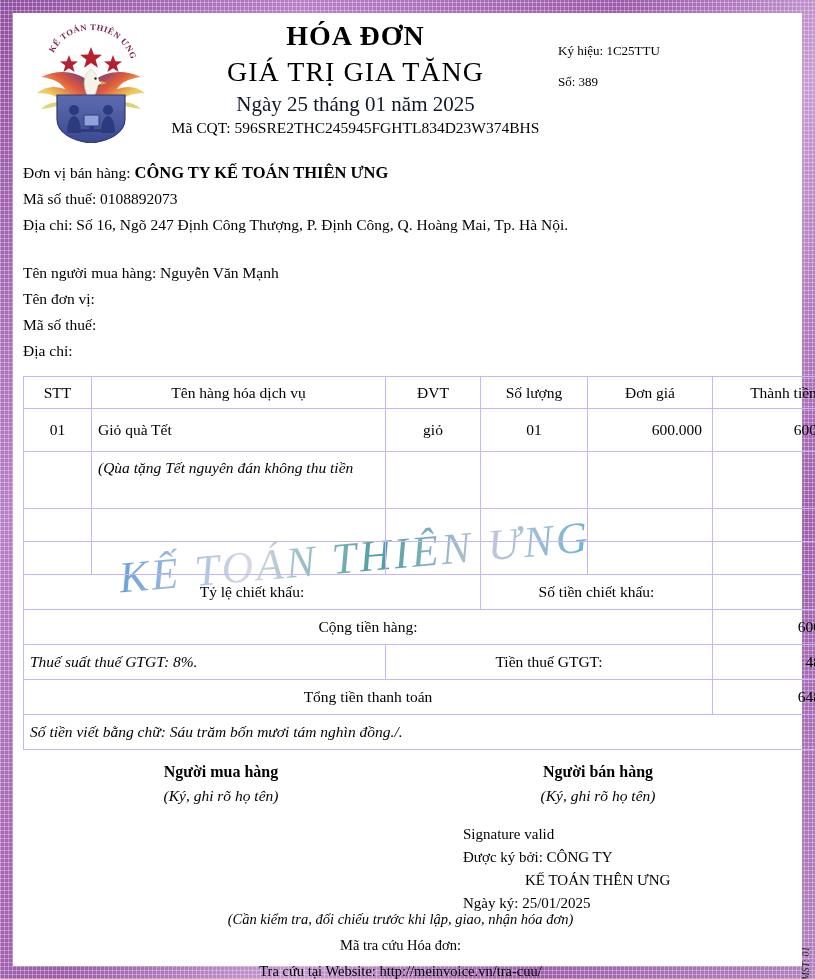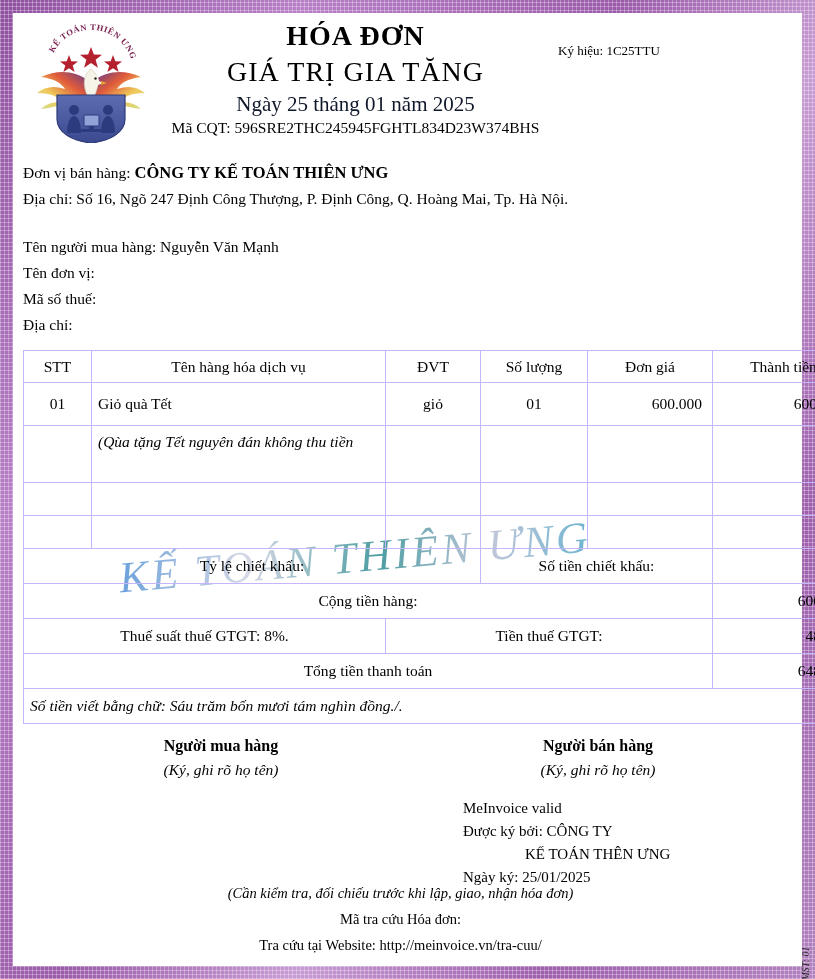--- a/index.html
+++ b/index.html
@@ -167,21 +167,21 @@
   .row-note .note-txt {
     font-style: italic;
     line-height: 25px;
   }
   .row-blank td { height: 26px; }
 
   .row-disc td { height: 28px; text-align: center; }
   .row-tot td  { height: 28px; }
   .tot-label { text-align: center; }
   .tot-value { text-align: right; padding-right: 10px; }
-  .vat-left { text-align: center; padding-left: 6px; }
+  .vat-left { text-align: left; padding-left: 6px; font-style: italic; }
   .row-words td {
     height: 28px;
     text-align: left;
     font-style: italic;
     padding-left: 6px;
   }
 
   
   .watermark {
     position: absolute;
@@ -316,25 +316,27 @@
 
           <div class="head-center">
             <div class="title-1">HÓA ĐƠN</div>
             <div class="title-2">GIÁ TRỊ GIA TĂNG</div>
             <div class="title-date">Ngày 25 tháng 01 năm 2025</div>
             <div class="title-cqt">Mã CQT: 596SRE2THC245945FGHTL834D23W374BHS</div>
           </div>
 
           <div class="head-right">
             <div>Ký hiệu: 1C25TTU</div>
+            <div>Số: 389</div>
           </div>
         </div>
 
         <div class="parties">
           <div class="line"><span>Đơn vị bán hàng: </span><b>CÔNG TY KẾ TOÁN THIÊN ƯNG</b></div>
+          <div class="line">Mã số thuế: 0108892073</div>
           <div class="line">Địa chỉ: Số 16, Ngõ 247 Định Công Thượng, P. Định Công, Q. Hoàng Mai, Tp. Hà Nội.</div>
           <div class="spacer-line"></div>
           <div class="line">Tên người mua hàng: Nguyễn Văn Mạnh</div>
           <div class="line">Tên đơn vị:</div>
           <div class="line">Mã số thuế:</div>
           <div class="line">Địa chỉ:</div>
         </div>
 
         <table class="inv">
           <thead>
@@ -410,21 +412,21 @@
         <div class="signatures">
           <div class="sig-buyer">
             <div class="sig-title">Người mua hàng</div>
             <div class="sig-sub">(Ký, ghi rõ họ tên)</div>
           </div>
           <div class="sig-seller">
             <div class="sig-title">Người bán hàng</div>
             <div class="sig-sub">(Ký, ghi rõ họ tên)</div>
           </div>
           <div class="sig-detail">
-            <div>MeInvoice valid</div>
+            <div>Signature valid</div>
             <div>Được ký bởi: CÔNG TY</div>
             <div class="indent">KẾ TOÁN THÊN ƯNG</div>
             <div>Ngày ký: 25/01/2025</div>
           </div>
         </div>
 
         <div class="footer">
           <div class="fn-1">(Cần kiểm tra, đối chiếu trước khi lập, giao, nhận hóa đơn)</div>
           <div class="fn-2">Mã tra cứu Hóa đơn:</div>
           <div class="fn-3">Tra cứu tại Website: http://meinvoice.vn/tra-cuu/</div>

